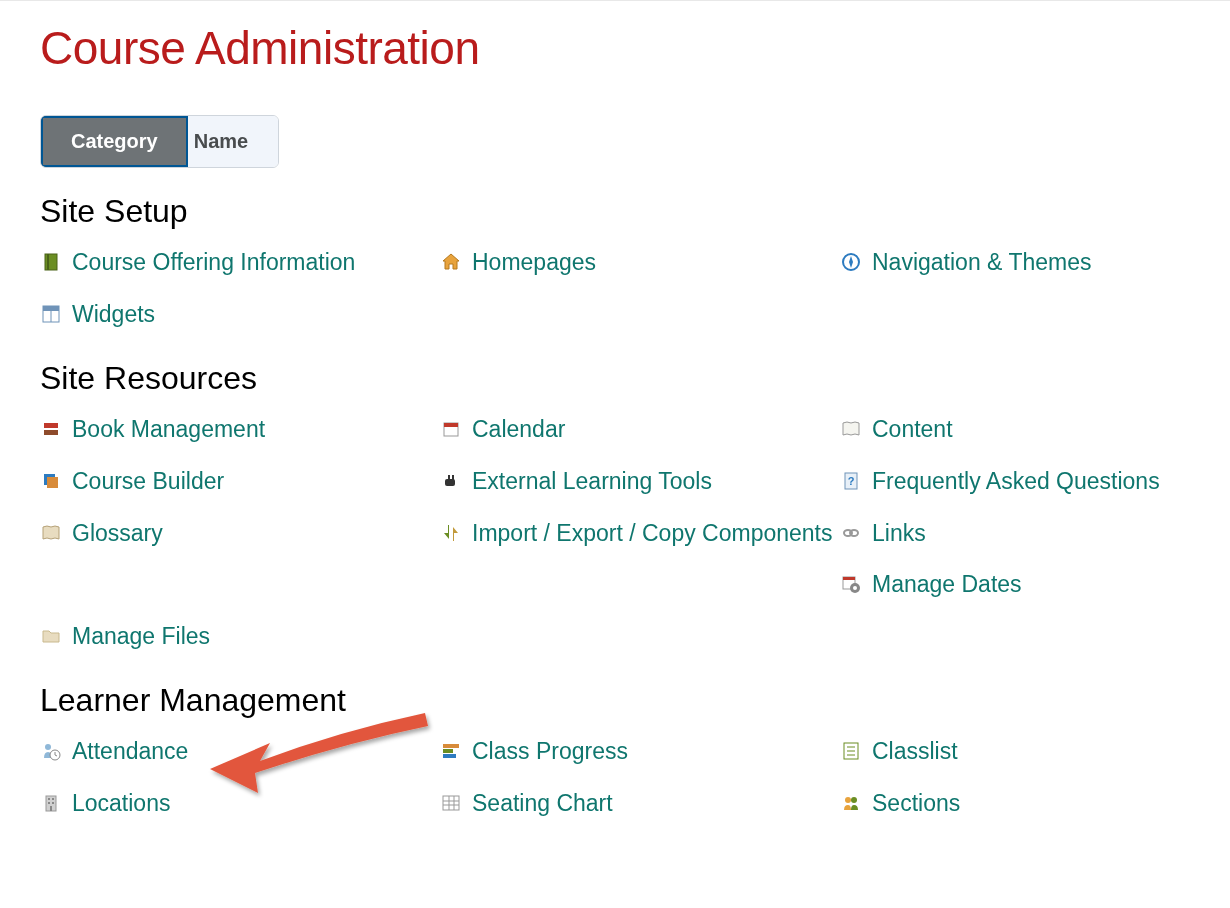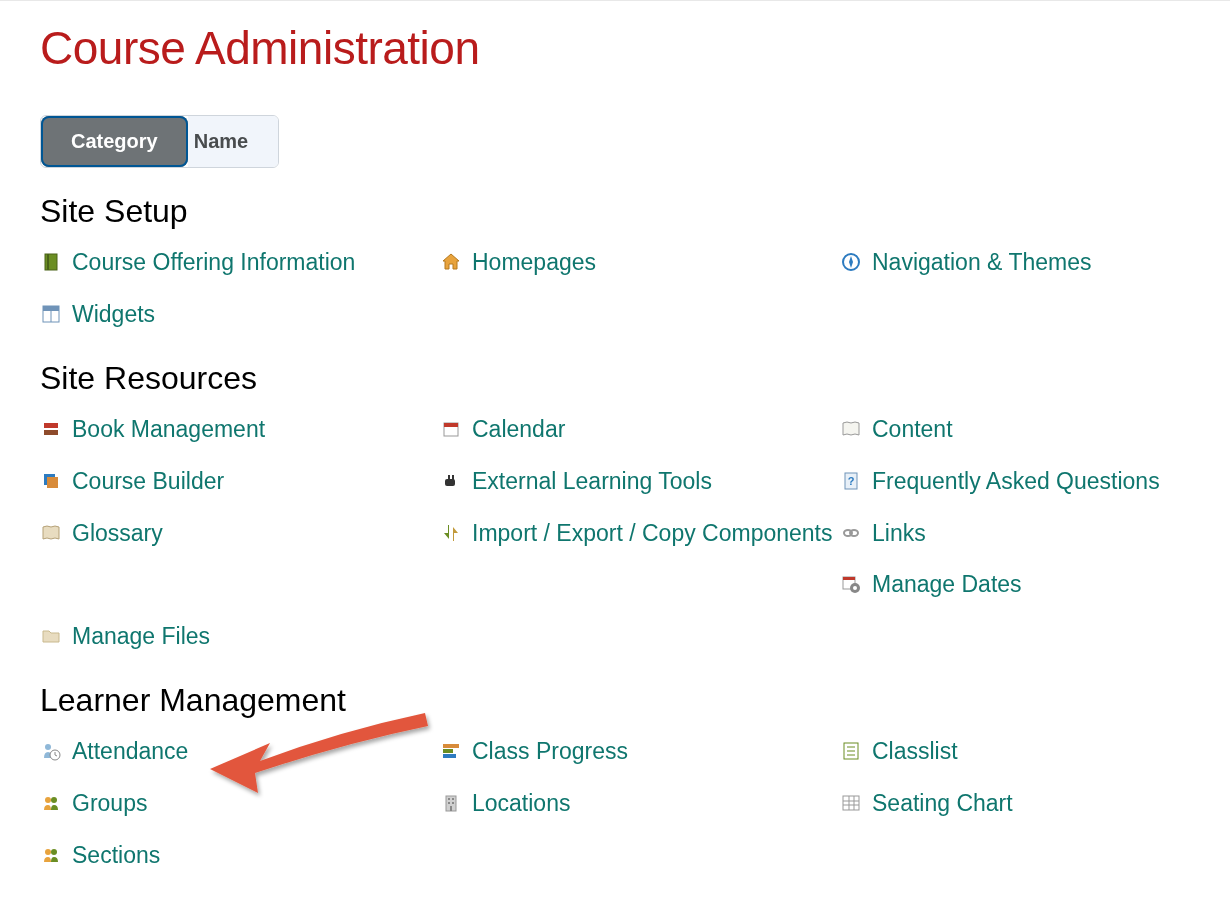--- a/index.html
+++ b/index.html
@@ -36,21 +36,21 @@
     font-weight: 700;
     cursor: pointer;
     border: none;
     background: transparent;
     color: #494c4e;
     outline: none;
   }
   .tab-btn.active {
     background: #6e7376;
     color: #ffffff;
-    border-radius: 8px;
+    border-radius: 0;
     box-shadow: inset 0 0 0 2px #005694;
   }
   .tab-btn.inactive {
     background: #f1f5fb;
     padding-left: 6px;
   }
   h2.section-title {
     font-size: 32px;
     font-weight: 400;
     color: #000000;
@@ -286,31 +286,20 @@
       <a class="tool-link">
         <span class="icon">
           <svg class="mini" viewBox="0 0 20 20">
               <rect x="3" y="2" width="14" height="16" fill="#fff" stroke="#6b8e23"></rect>
               <line x1="6" y1="6" x2="14" y2="6" stroke="#6b8e23"></line>
               <line x1="6" y1="10" x2="14" y2="10" stroke="#6b8e23"></line>
               <line x1="6" y1="14" x2="14" y2="14" stroke="#6b8e23"></line>
             </svg>
         </span>
         <span class="label">Classlist</span>
-      </a>
-      <a class="tool-link">
-        <span class="icon">
-          <svg class="mini" viewBox="0 0 20 20">
-              <circle cx="7" cy="7" r="3" fill="#e8a33d"></circle>
-              <circle cx="13" cy="7" r="3" fill="#6b8e23"></circle>
-              <path d="M3 17 Q3 12 7 12 Q10 12 10 17 Z" fill="#e8a33d"></path>
-              <path d="M10 17 Q10 12 13 12 Q17 12 17 17 Z" fill="#6b8e23"></path>
-            </svg>
-        </span>
-        <span class="label">Groups</span>
       </a>
       <a class="tool-link">
         <span class="icon">
           <svg class="mini" viewBox="0 0 20 20">
               <rect x="5" y="3" width="10" height="15" fill="#d0d0d0" stroke="#999"></rect>
               <rect x="7" y="5" width="2" height="2" fill="#888"></rect>
               <rect x="11" y="5" width="2" height="2" fill="#888"></rect>
               <rect x="7" y="9" width="2" height="2" fill="#888"></rect>
               <rect x="11" y="9" width="2" height="2" fill="#888"></rect>
               <rect x="9" y="13" width="2" height="5" fill="#888"></rect>

